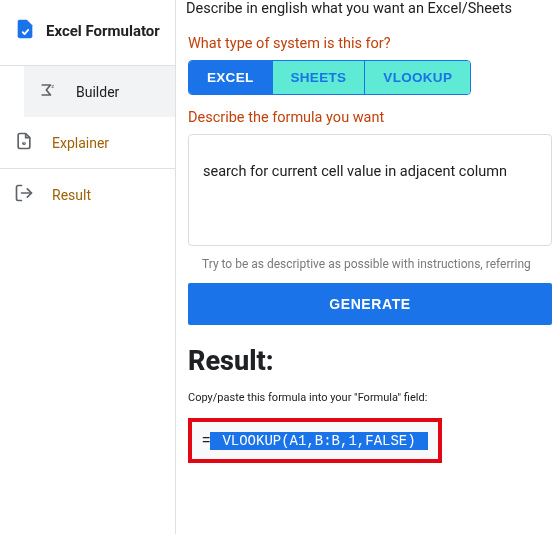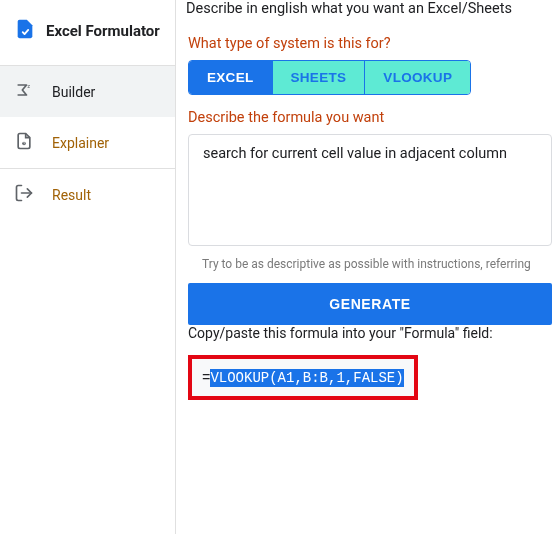--- a/index.html
+++ b/index.html
@@ -41,20 +41,21 @@
     align-items: center;
     gap: 18px;
     padding: 14px 14px;
     font-size: 14px;
     color: #a16207;
     cursor: pointer;
   }
   .nav-item.active {
     background: #f1f3f4;
     color: #202124;
+    margin-left: 24px;
   }
   .nav-item svg { flex-shrink: 0; }
   .main {
     flex: 1;
     padding: 0 0 0 10px;
     overflow: hidden;
   }
   .section {
     padding: 4px 2px 12px 2px;
   }
@@ -89,21 +90,21 @@
   .seg-btn + .seg-btn { border-left: 1px solid #1a73e8; }
   .seg-btn.selected {
     background: #1a73e8;
     color: #fff;
   }
   .textarea {
     width: 100%;
     min-height: 112px;
     border: 1px solid #dadce0;
     border-radius: 4px;
-    padding: 10px 14px;
+    padding: 28px 14px;
     font-family: inherit;
     font-size: 14.5px;
     color: #202124;
     resize: none;
     outline: none;
   }
   .hint {
     font-size: 12px;
     color: #7a7a7a;
     padding: 8px 2px 12px 14px;
@@ -122,39 +123,39 @@
     cursor: pointer;
     border-radius: 2px;
     text-align: center;
   }
   .result-heading {
     font-size: 27px;
     font-weight: 800;
     margin: 20px 0 14px 0;
   }
   .result-instruction {
-    font-size: 14px;
+    font-size: 11px;
     margin-bottom: 14px;
     white-space: nowrap;
   }
   .formula-box {
     border: 4px solid #e30613;
     padding: 10px 10px;
     background: #f8f9fa;
     display: inline-block;
   }
   .formula-text {
     font-family: "Courier New", Consolas, monospace;
     font-size: 14px;
   }
   .formula-text .eq { color: #202124; }
   .formula-text .sel {
     background: #1a73e8;
     color: #fff;
-    padding: 1px 0;
+    padding: 1px 12px;
   }
 </style>
 </head>
 <body>
 
 <div class="sidebar">
   <div class="brand">
     <span>
       <svg width="22" height="22" viewBox="0 0 24 24" fill="#1a73e8">
         <path d="M14 2H6a2 2 0 0 0-2 2v16a2 2 0 0 0 2 2h12a2 2 0 0 0 2-2V8l-6-6z"></path>
@@ -213,20 +214,21 @@
       <button class="seg-btn">SHEETS</button>
       <button class="seg-btn">VLOOKUP</button>
     </div>
 
     <div class="label">Describe the formula you want</div>
     <textarea class="textarea" style="">search for current cell value in adjacent column</textarea>
     <div class="hint">Try to be as descriptive as possible with instructions, referring</div>
 
     <button class="generate-btn">GENERATE</button>
 
+    <h2 class="result-heading">Result:</h2>
     <div class="result-instruction">Copy/paste this formula into your "Formula" field:</div>
 
     <div class="formula-box">
       <span class="formula-text">
         <span class="eq">=</span><span class="sel">VLOOKUP(A1,B:B,1,FALSE)</span>
       </span>
     </div>
   </div>
 
 </div>

